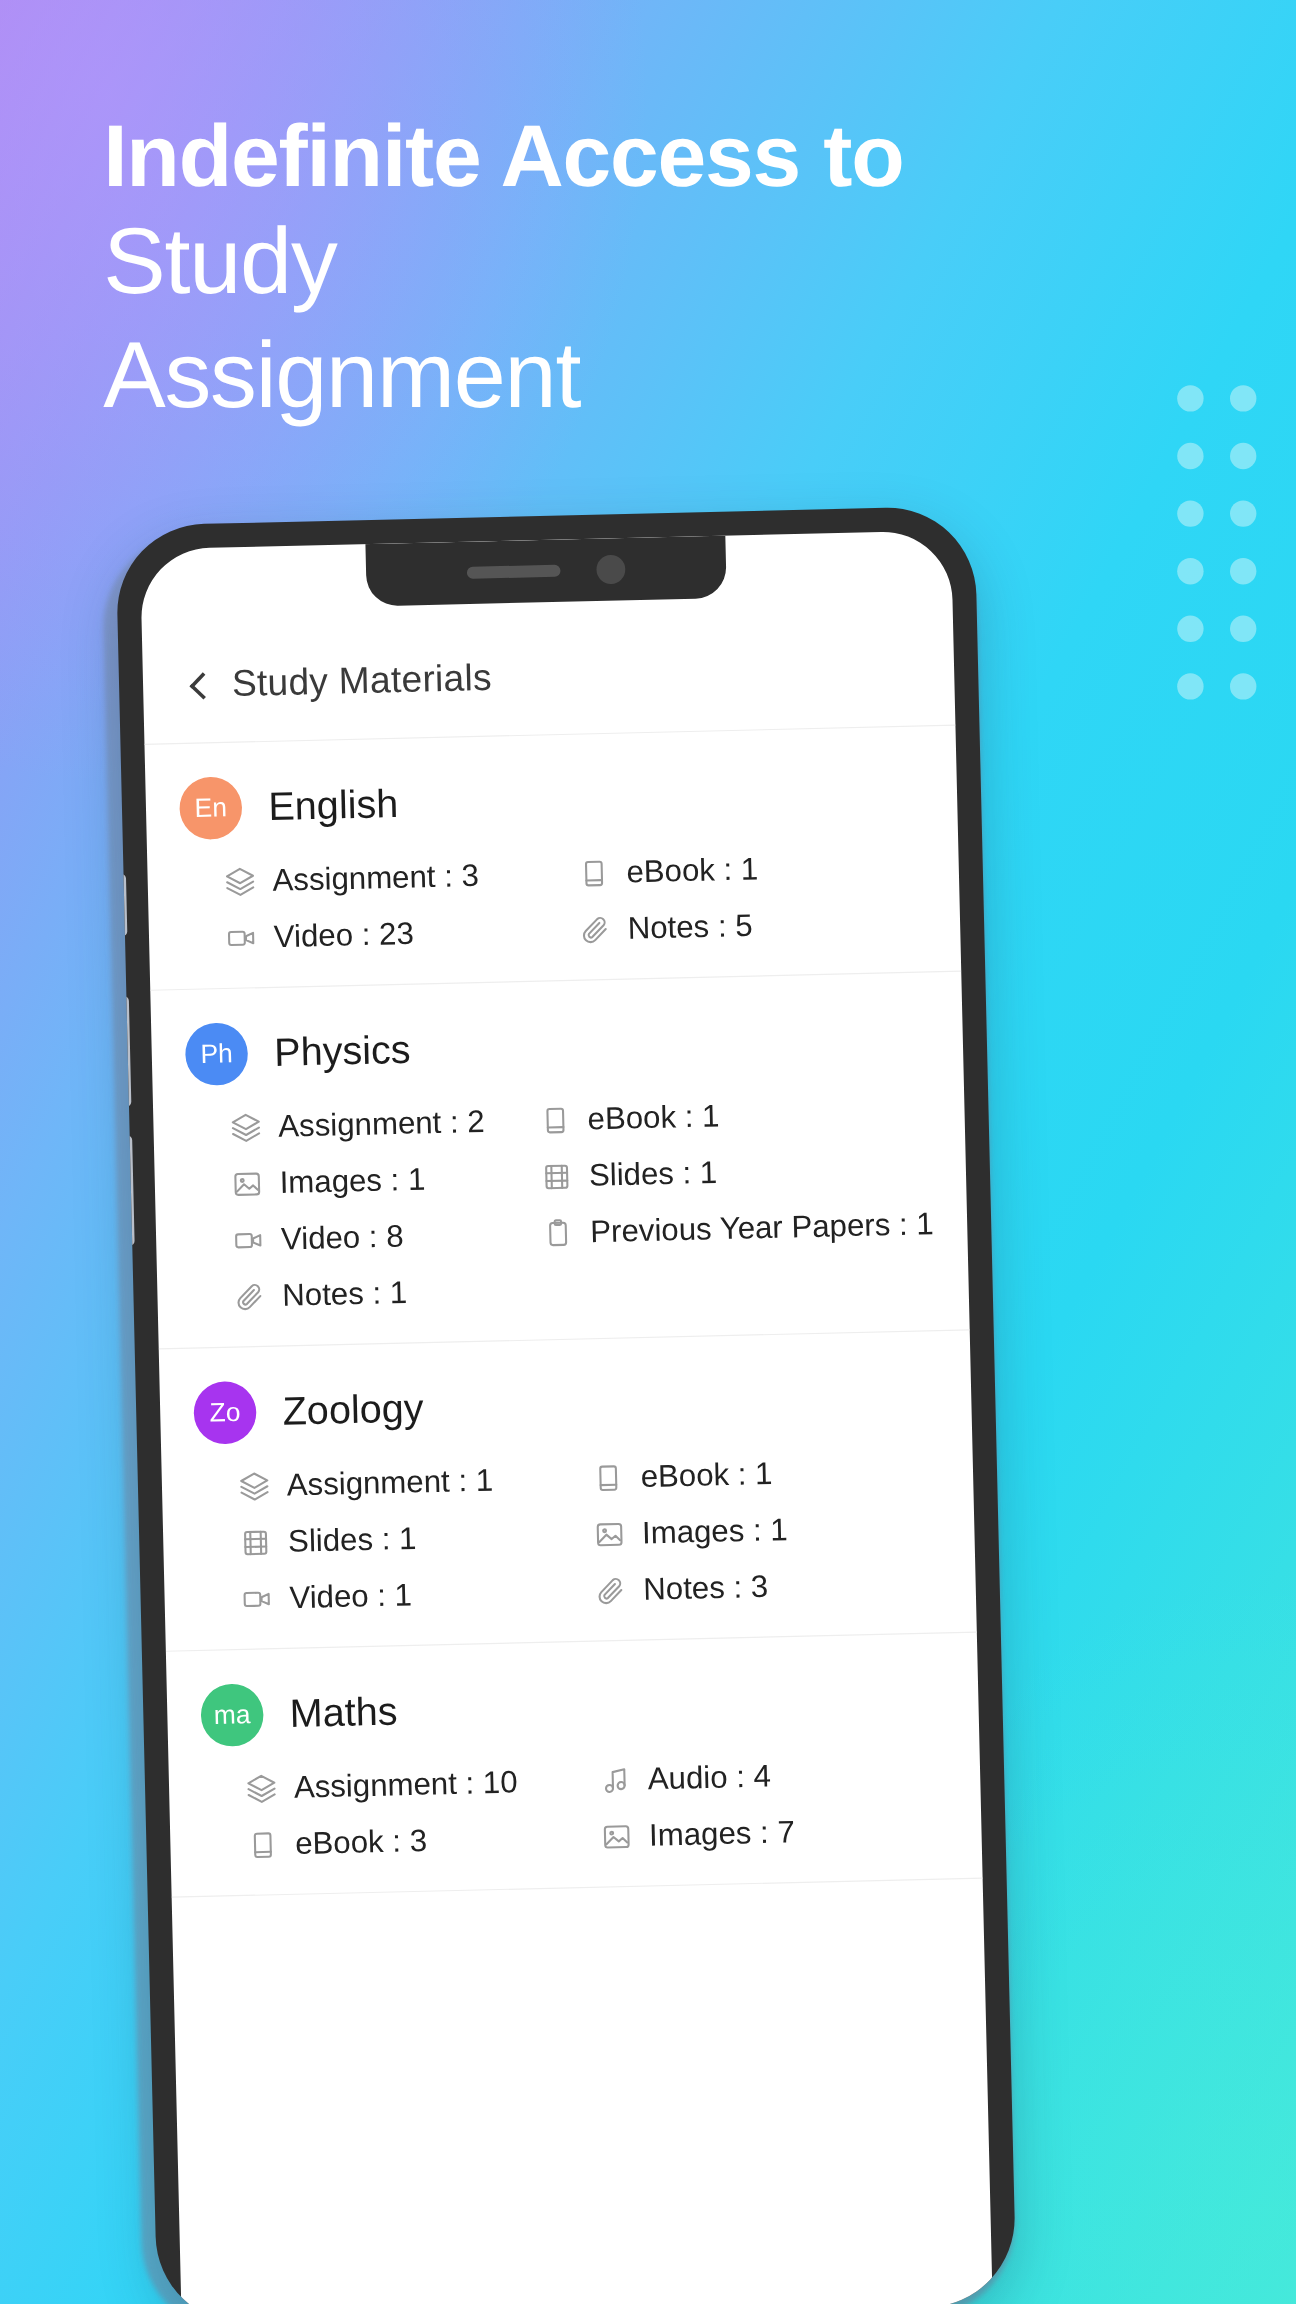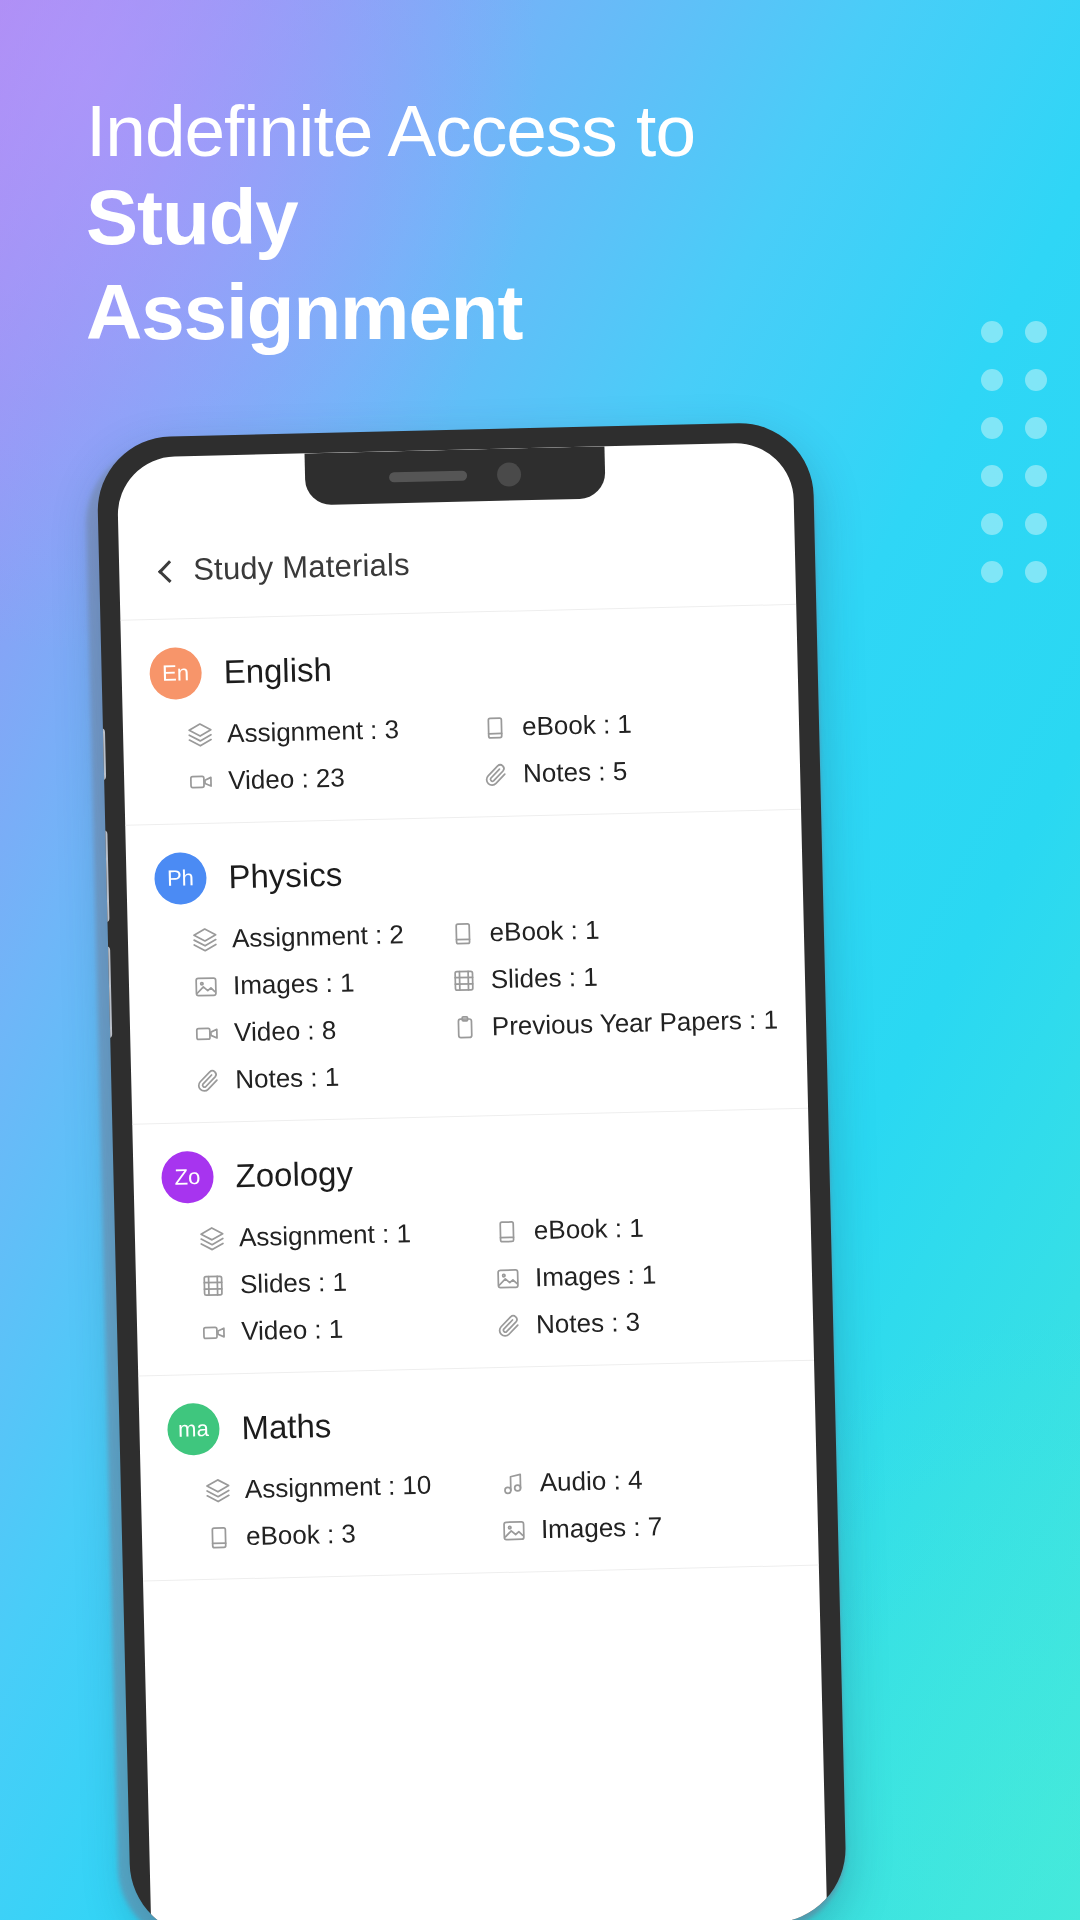--- a/index.html
+++ b/index.html
@@ -29,28 +29,28 @@
 
   
   .headline {
     position:absolute; left:86px; top:92px; width:860px;
     color:#ffffff;
     letter-spacing:-1px;
   }
   .headline .l1 {
     display:block;
     font-size:73px;
-    font-weight:400;
+    font-weight:700;
     line-height:1.07;
     white-space:nowrap;
   }
   .headline .l2, .headline .l3 {
     display:block;
     font-size:78px;
-    font-weight:700;
+    font-weight:400;
     line-height:1.22;
     white-space:nowrap;
   }
 
   
   .dot-grid {
     position:absolute; right:22px; top:308px;
     display:grid;
     grid-template-columns:repeat(2, 44px);
     grid-auto-rows:48px;

